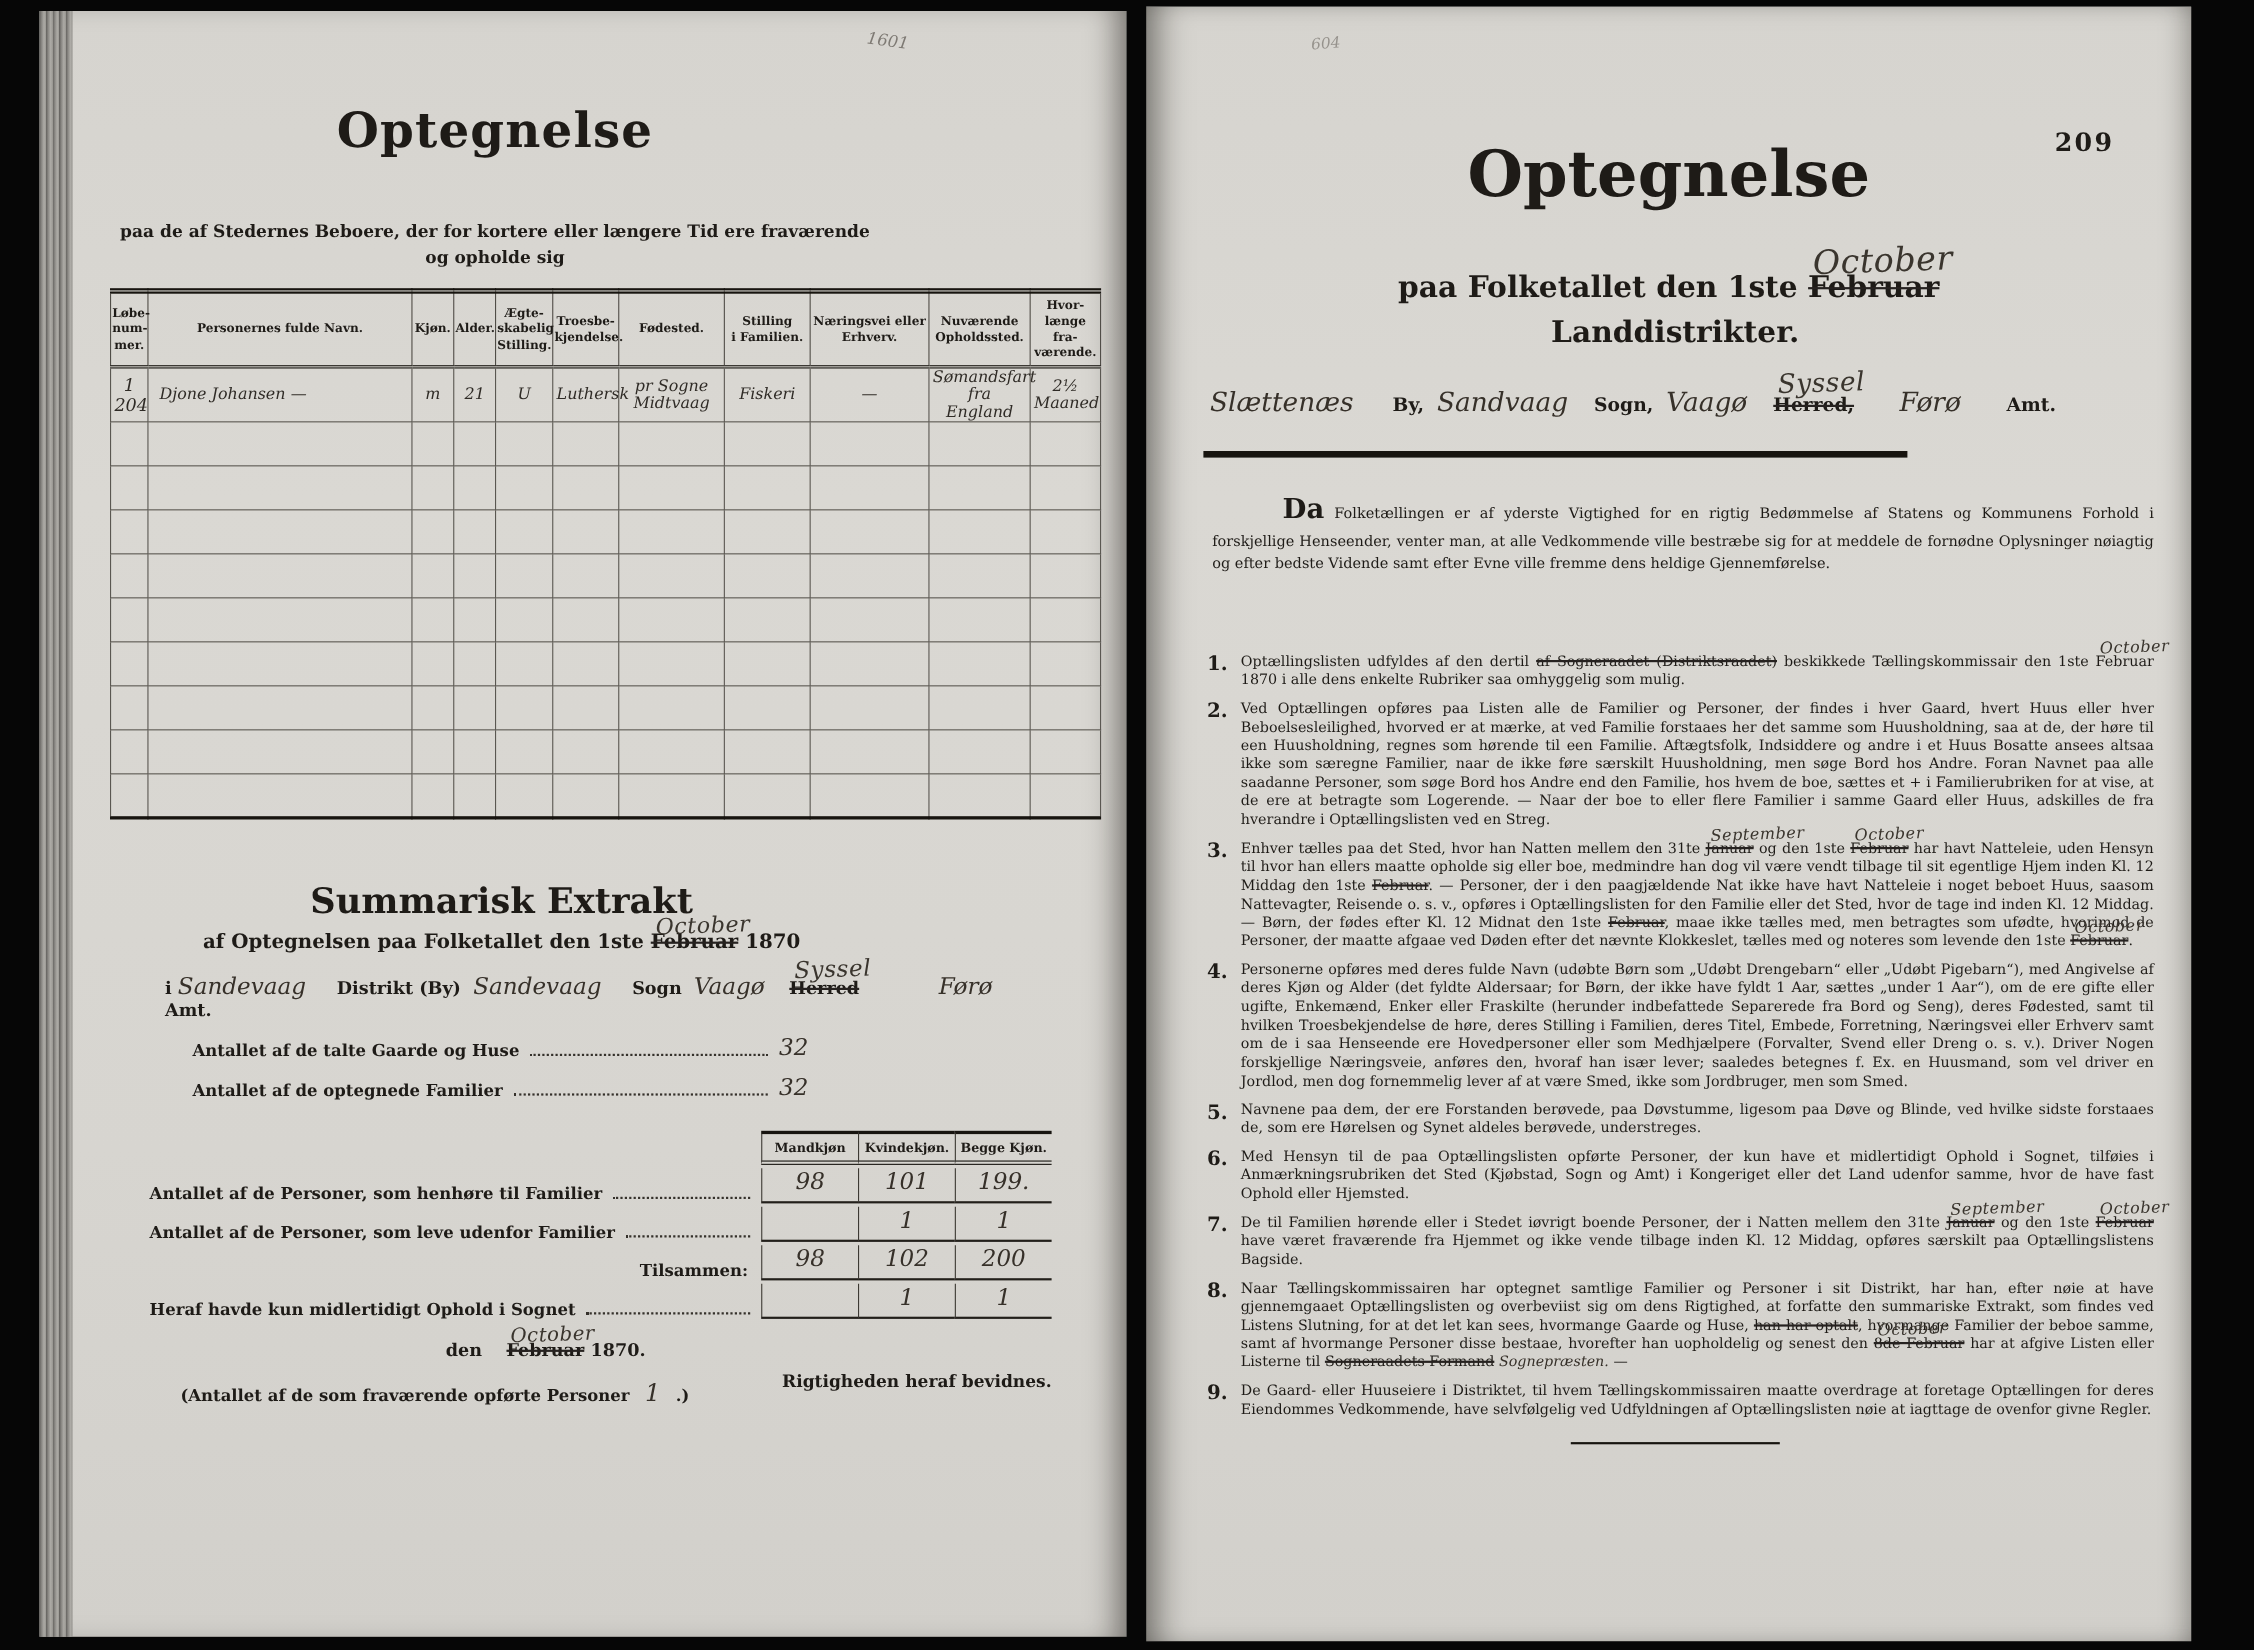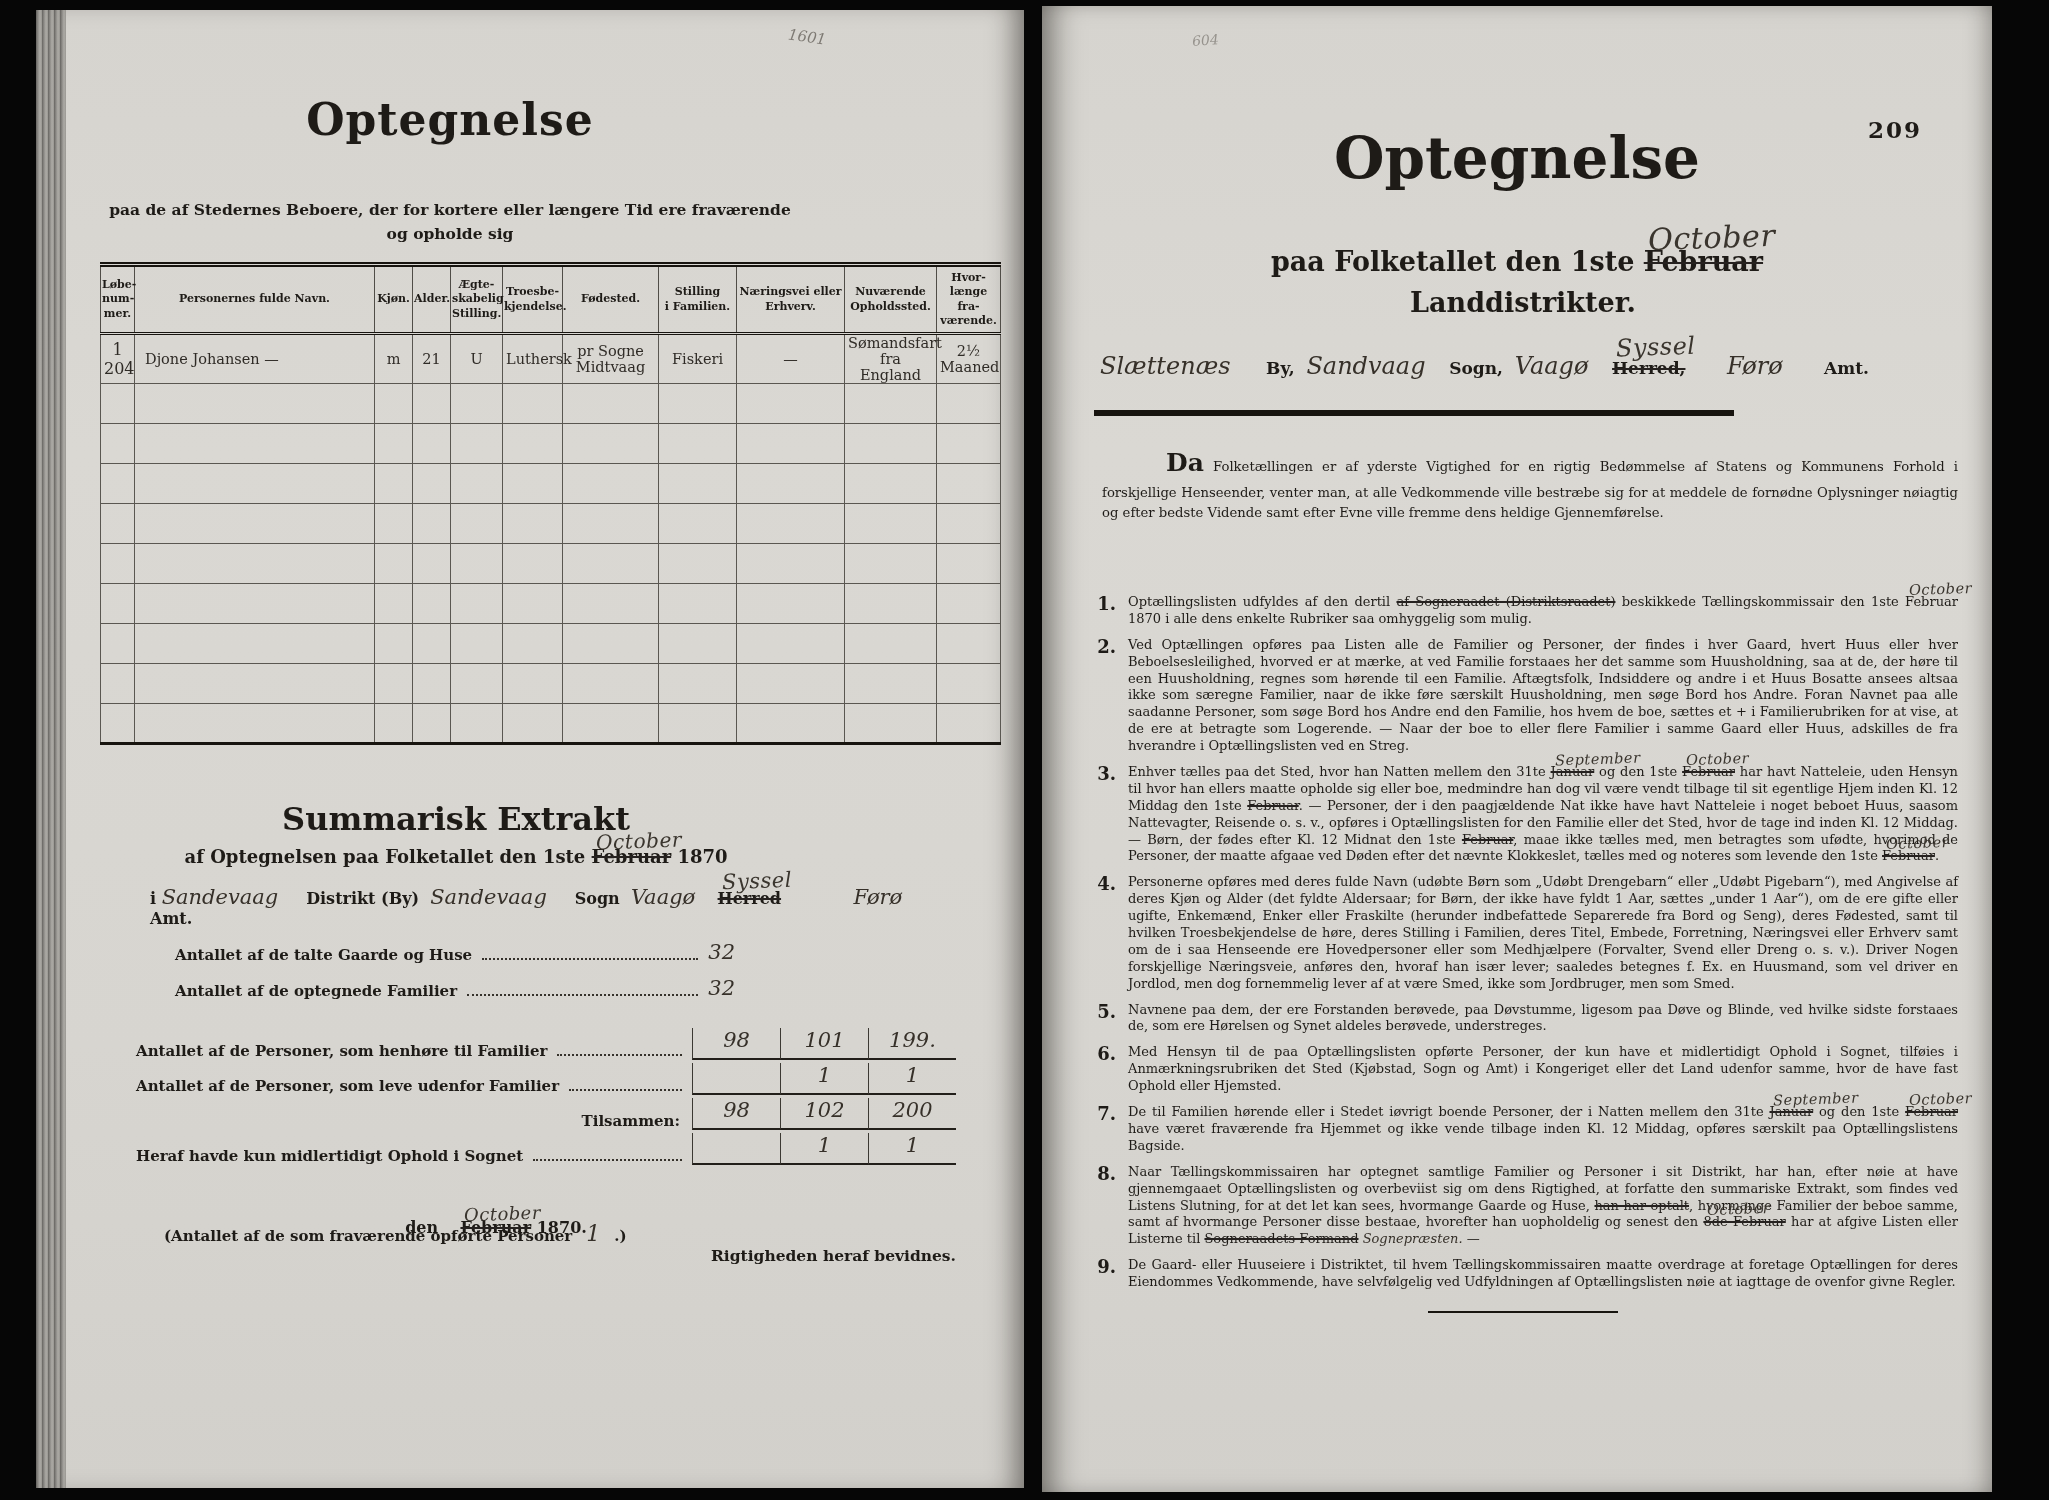--- a/index.html
+++ b/index.html
@@ -49,21 +49,21 @@
   }
   .reg-table th {
     border:1px solid #504d47; border-top:none; border-bottom:3px double #17140f;
     font-size:11px; font-weight:700; text-align:center; vertical-align:middle;
     white-space:pre-line; padding:4px 1px; height:66px; line-height:1.3;
   }
   .reg-table td {
     border:1px solid #5a5751; height:40px; font-size:14px; padding:0 3px;
     vertical-align:middle; text-align:center; white-space:pre-line;
   }
-  .hw-row td { color:#2f2b26; font-size:14.5px; }
+  .hw-row td { font-style:italic; color:#2f2b26; font-size:14.5px; }
   .hw-row td:nth-child(2) { text-align:left; padding-left:10px; }
   .hw-row td:first-child { font-size:16px; }
 
   .extract { position:absolute; left:100px; top:778px; width:820px; }
   .ex-title { width:640px; text-align:center; font-size:32px; font-weight:700;margin-top:12px; }
   .ex-sub { width:640px; text-align:center; font-size:18px; font-weight:700; margin-top:8px; }
   .ex-district { margin:18px 0 0 14px; font-size:16px; font-weight:700; }
   .ex-district .hw, .rp-fill .hw { font-size:21px; font-weight:400; }
   .count-row { display:flex; align-items:flex-end; width:560px; margin:12px 0 0 39px; font-size:15px; font-weight:700; }
   .leader { flex:1; border-bottom:2.5px dotted #35312b; margin:0 10px 4px; }
@@ -303,20 +303,26 @@
       <span class="leader"></span>
       <span class="count-val hw">32</span>
     </div>
     <div class="count-row">
       <span>Antallet af de optegnede Familier</span>
       <span class="leader"></span>
       <span class="count-val hw">32</span>
     </div>
 
     <div class="sum-block">
+      <div class="sum-head-row">
+        <div class="sum-spacer"></div>
+        <div class="sum-head">Mandkjøn</div>
+        <div class="sum-head">Kvindekjøn.</div>
+        <div class="sum-head">Begge Kjøn.</div>
+      </div>
       <div class="sum-row">
         <div class="sum-label">
             <span class="sum-label-text">Antallet af de Personer, som henhøre til Familier</span>
             <span class="leader"></span>
           </div>
         <div class="sum-cell">98</div>
         <div class="sum-cell">101</div>
         <div class="sum-cell">199.</div>
       </div>
       <div class="sum-row">

